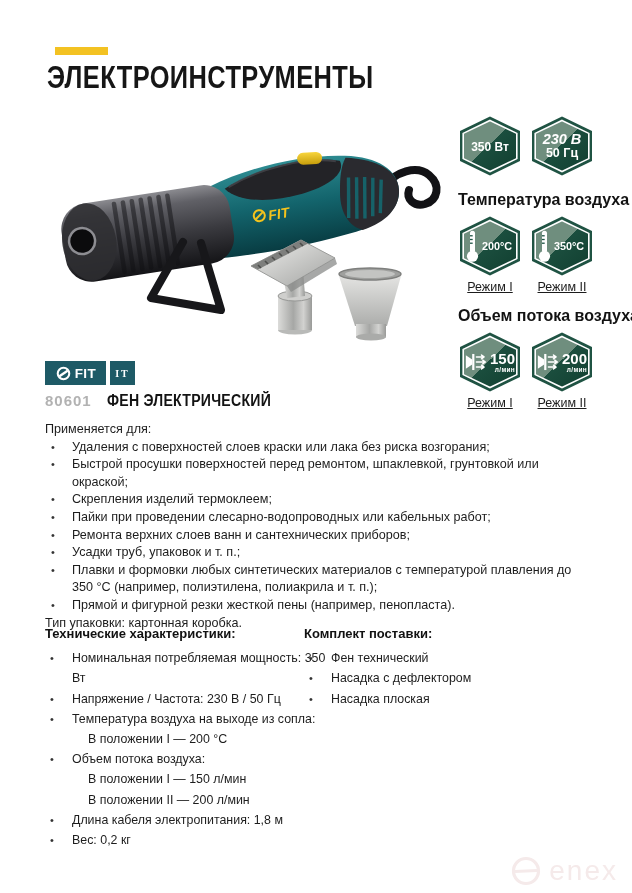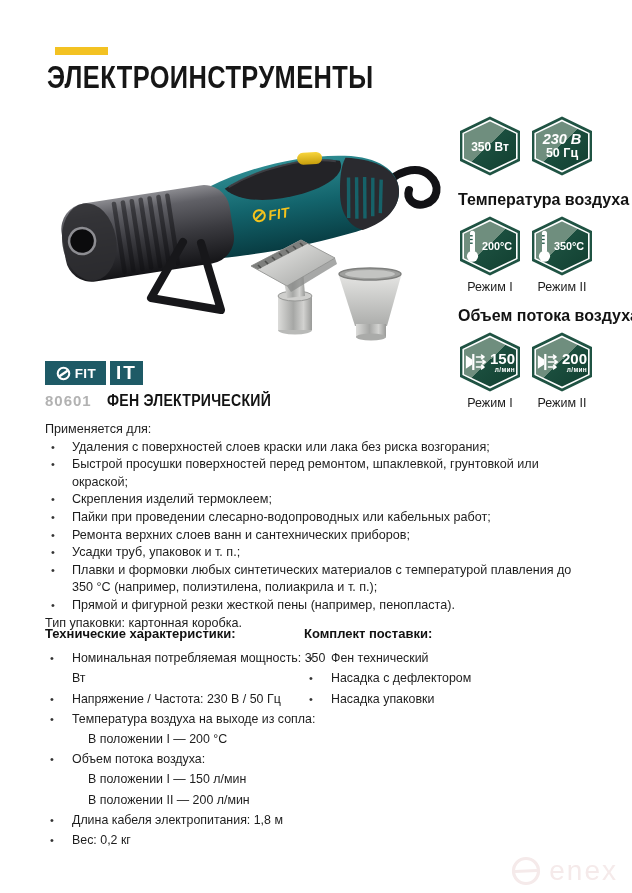--- a/index.html
+++ b/index.html
@@ -26,28 +26,28 @@
   .hex-two .l1{font-size:14.5px;font-style:italic;}
   .hex-two .l2{font-size:12.5px;}
   .hex-temp{gap:2px;}
   .hex-temp .val{font-size:11.5px;font-weight:bold;transform:scaleX(.94);}
   .hex-flow{gap:3px;}
   .flow-txt{display:flex;flex-direction:column;align-items:flex-end;line-height:1;}
   .flow-txt .val{font-size:15px;font-weight:bold;}
   .flow-txt .unit{font-size:6.5px;font-weight:bold;margin-top:1px;letter-spacing:.3px;}
   .badge-heading{font-size:16px;font-weight:bold;color:#121212;margin:13px 0 7px;white-space:nowrap;}
   .badge-heading.first{margin-top:15px;}
-  .mode-labels{display:flex;gap:8px;margin-top:4px;}
+  .mode-labels{display:flex;gap:8px;margin-top:4px;text-decoration:underline;}
   .mode-labels span{width:64px;text-align:center;font-size:12.5px;font-weight:500;color:#1c1c1c;}
 
   
   .brand-row{position:absolute;left:45px;top:361px;display:flex;gap:4px;}
   .brand-box{height:24px;background:#1e5a66;color:#fff;display:flex;align-items:center;justify-content:center;}
   .brand-box.main{width:61px;gap:3px;font-size:13.5px;font-weight:bold;letter-spacing:.5px;}
-  .brand-box.suffix{width:33px;font-size:19px;font-weight:bold;letter-spacing:2px;}
+  .brand-box.suffix{width:25px;font-size:10px;font-weight:bold;letter-spacing:2px;font-family:Liberation Serif, serif;}
 
   
   .product-line{position:absolute;left:45px;top:392px;display:flex;align-items:flex-start;}
   .product-code{font-size:15px;font-weight:bold;color:#b2b2b2;letter-spacing:1px;margin-right:15px;}
   .product-name{font-size:16px;font-weight:800;color:#131313;transform:scaleX(.88);
                 transform-origin:left bottom;white-space:nowrap;letter-spacing:.3px;}
 
   
   .description{position:absolute;left:45px;top:421px;width:545px;font-size:12.6px;line-height:17.6px;color:#1d1d1d;}
   .description ul{list-style:none;margin:0;padding:0;}
@@ -352,21 +352,21 @@
       <li><span>Длина кабеля электропитания: 1,8 м</span></li>
       <li><span>Вес: 0,2 кг</span></li>
     </ul>
   </div>
 
   <div class="col kit">
     <div class="col-heading">Комплект поставки:</div>
     <ul>
       <li>Фен технический</li>
       <li>Насадка с дефлектором</li>
-      <li>Насадка упаковки</li>
+      <li>Насадка плоская</li>
     </ul>
   </div>
 
   <div class="watermark">
     <svg width="32" height="32" viewBox="0 0 32 32">
       <circle cx="16" cy="16" r="12.5" stroke="#f5eaea" stroke-width="3.2" fill="none"></circle>
       <line x1="5" y1="16.5" x2="27" y2="15.5" stroke="#f5eaea" stroke-width="3.2"></line>
     </svg>
     <span class="wm-text">enex</span>
   </div>

